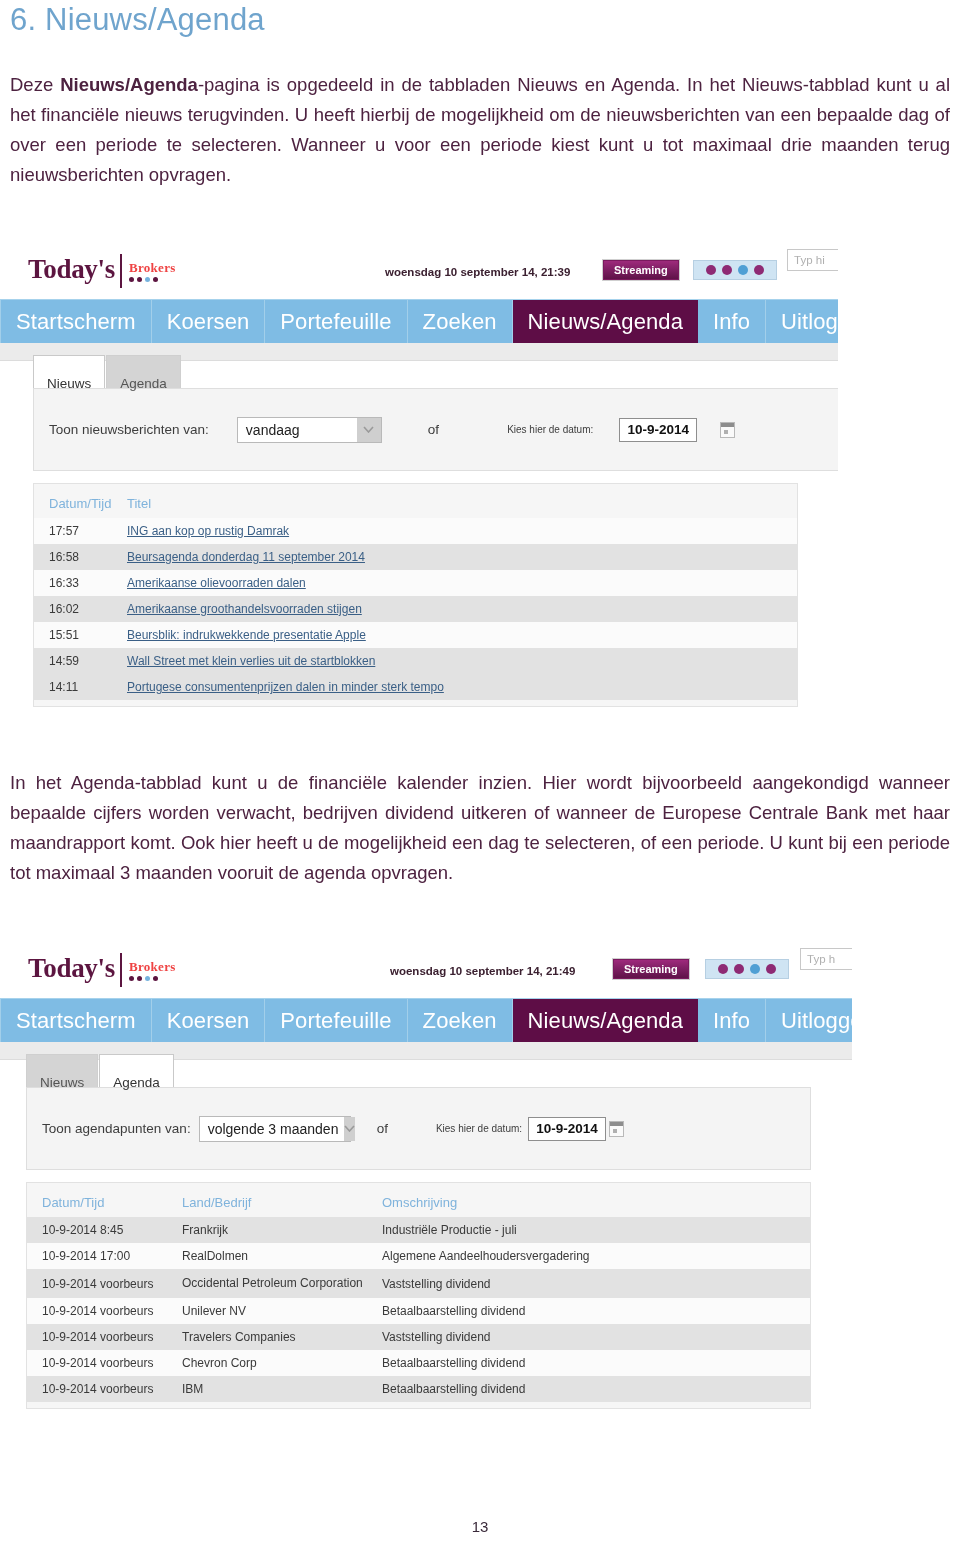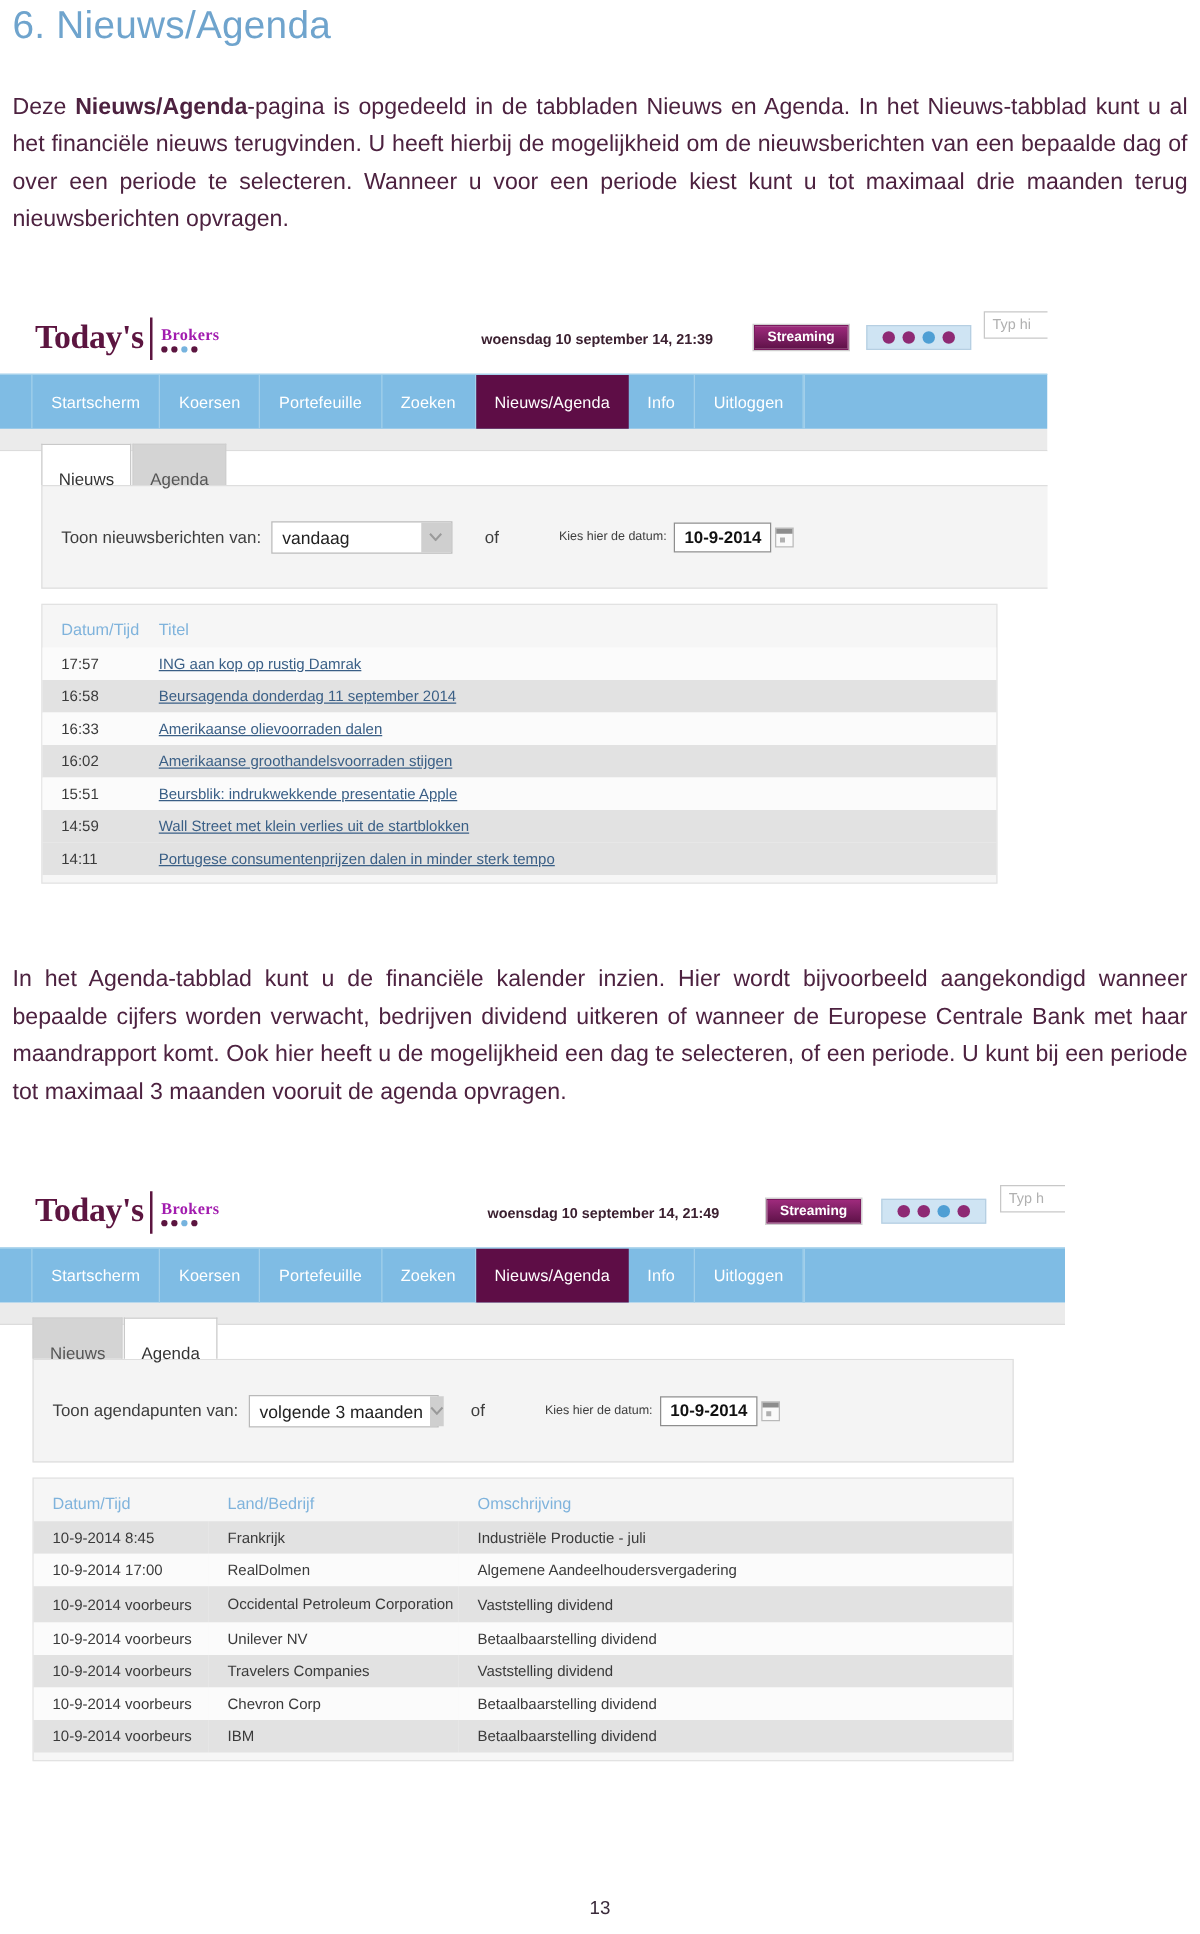--- a/index.html
+++ b/index.html
@@ -78,21 +78,21 @@
   }
   .logo-right {
     display: flex;
     flex-direction: column;
     padding-top: 7px;
   }
   .logo-brokers {
     font-family: "Liberation Serif", serif;
     font-size: 13px;
     font-weight: bold;
-    color: #a21caf;
+    color: #ef4444;
     line-height: 13px;
     letter-spacing: 0.3px;
     text-align: right;
   }
   .logo-dots { display: flex; gap: 3px; margin-top: 3px; }
   .logo-dots i {
     width: 5px; height: 5px; border-radius: 50%;
     background: #5c1540; display: block;
   }
   .logo-dots i.blue { background: #76b3de; }
@@ -160,21 +160,21 @@
     display: flex;
     align-items: stretch;
     border-top: 1px solid #a6d2ec;
   }
   .nav-spacer-left { width: 26px; border-right: 1px solid #a2cfea; }
   .nav-item {
     display: flex;
     align-items: center;
     justify-content: center;
     padding: 0 15px;
-    font-size: 13px;
+    font-size: 22px;
     color: #ffffff;
     border-right: 1px solid #a2cfea;
     white-space: nowrap;
     letter-spacing: 0.1px;
   }
   .nav-item.active {
     background: #5e0d46;
     border-right: none;
     color: #ffffff;
   }
@@ -397,21 +397,21 @@
     <div class="nav-item">Uitloggen</div>
     <div class="nav-spacer-right"></div>
   </div>
   <div class="nav-underbar"></div>
 
   <div class="subtab-zone">
     <div class="subtab active">Nieuws</div>
     <div class="subtab">Agenda</div>
   </div>
 
-  <div class="filter-panel" style="width:816px;">
+  <div class="filter-panel" style="width:816px;gap:20px;">
     <div class="filter-label">Toon nieuwsberichten van:</div>
     <div class="select-box" style="width:145px;">
       <div class="select-value">vandaag</div>
       <div class="select-arrow">
         <svg width="11" height="7" viewBox="0 0 11 7">
             <path d="M1 1 L5.5 6 L10 1" stroke="#9a9a9a" stroke-width="1.6" fill="none"></path>
           </svg>
       </div>
     </div>
     <div class="filter-of">of</div>

